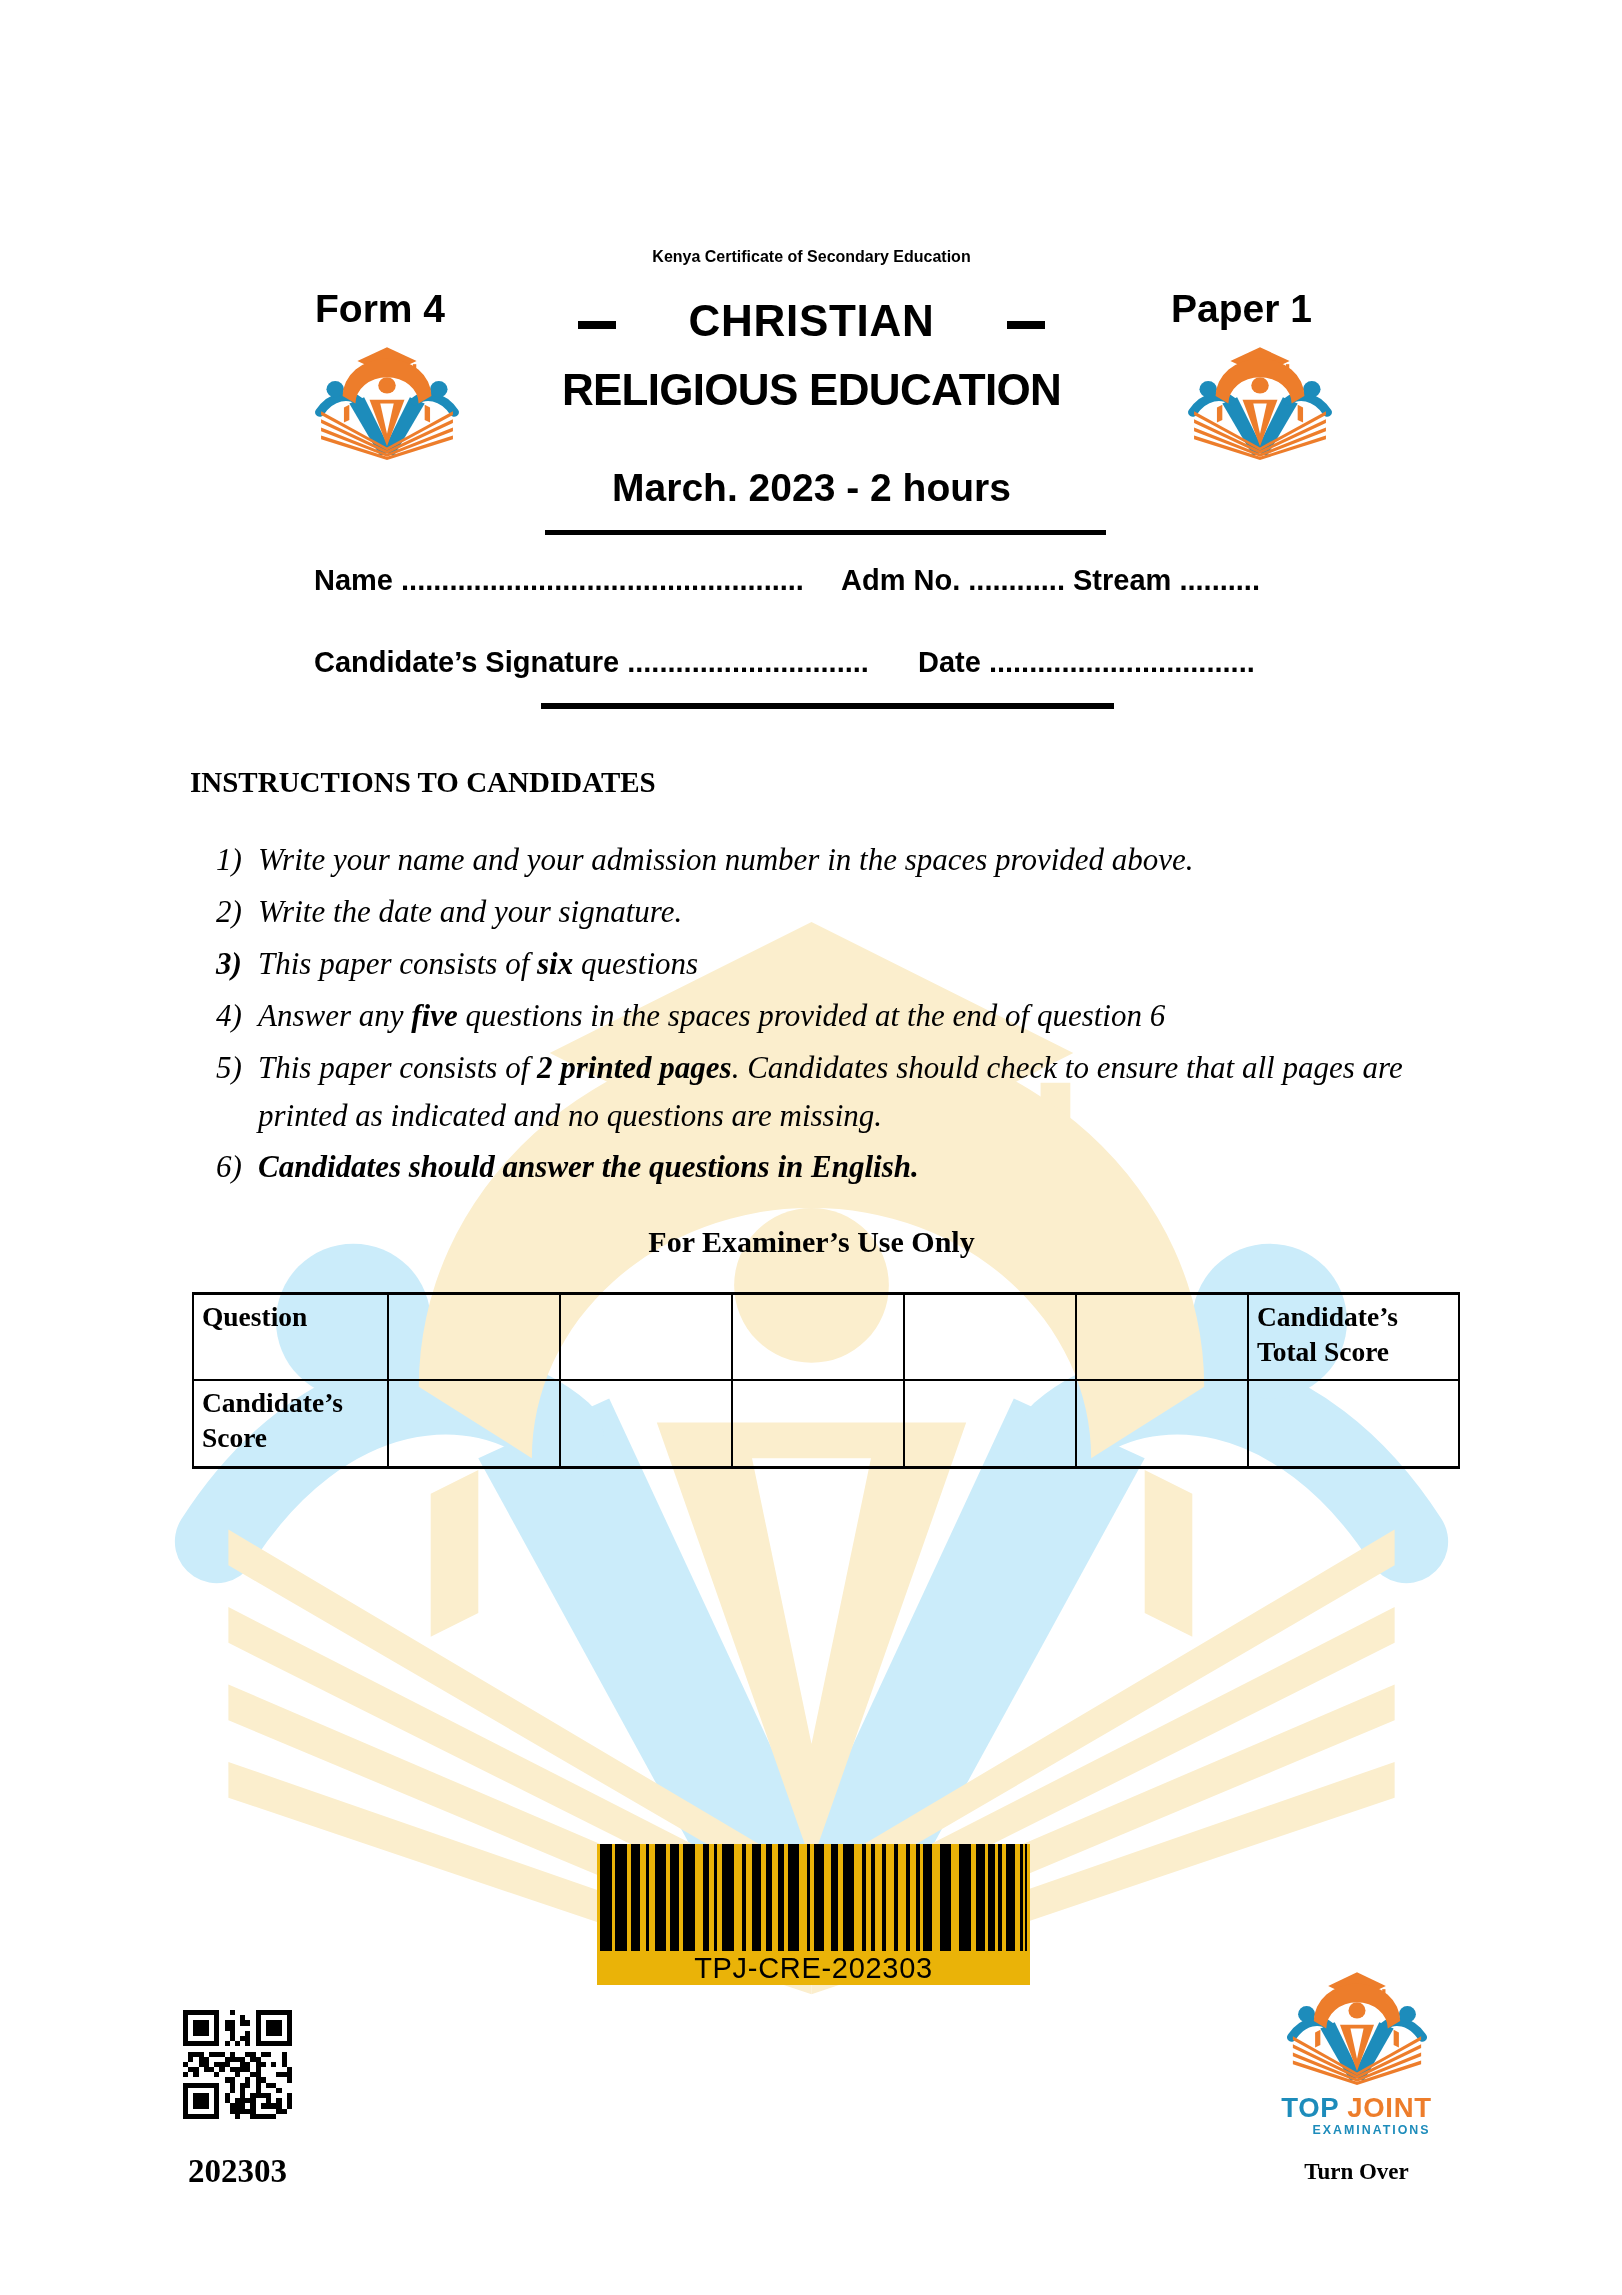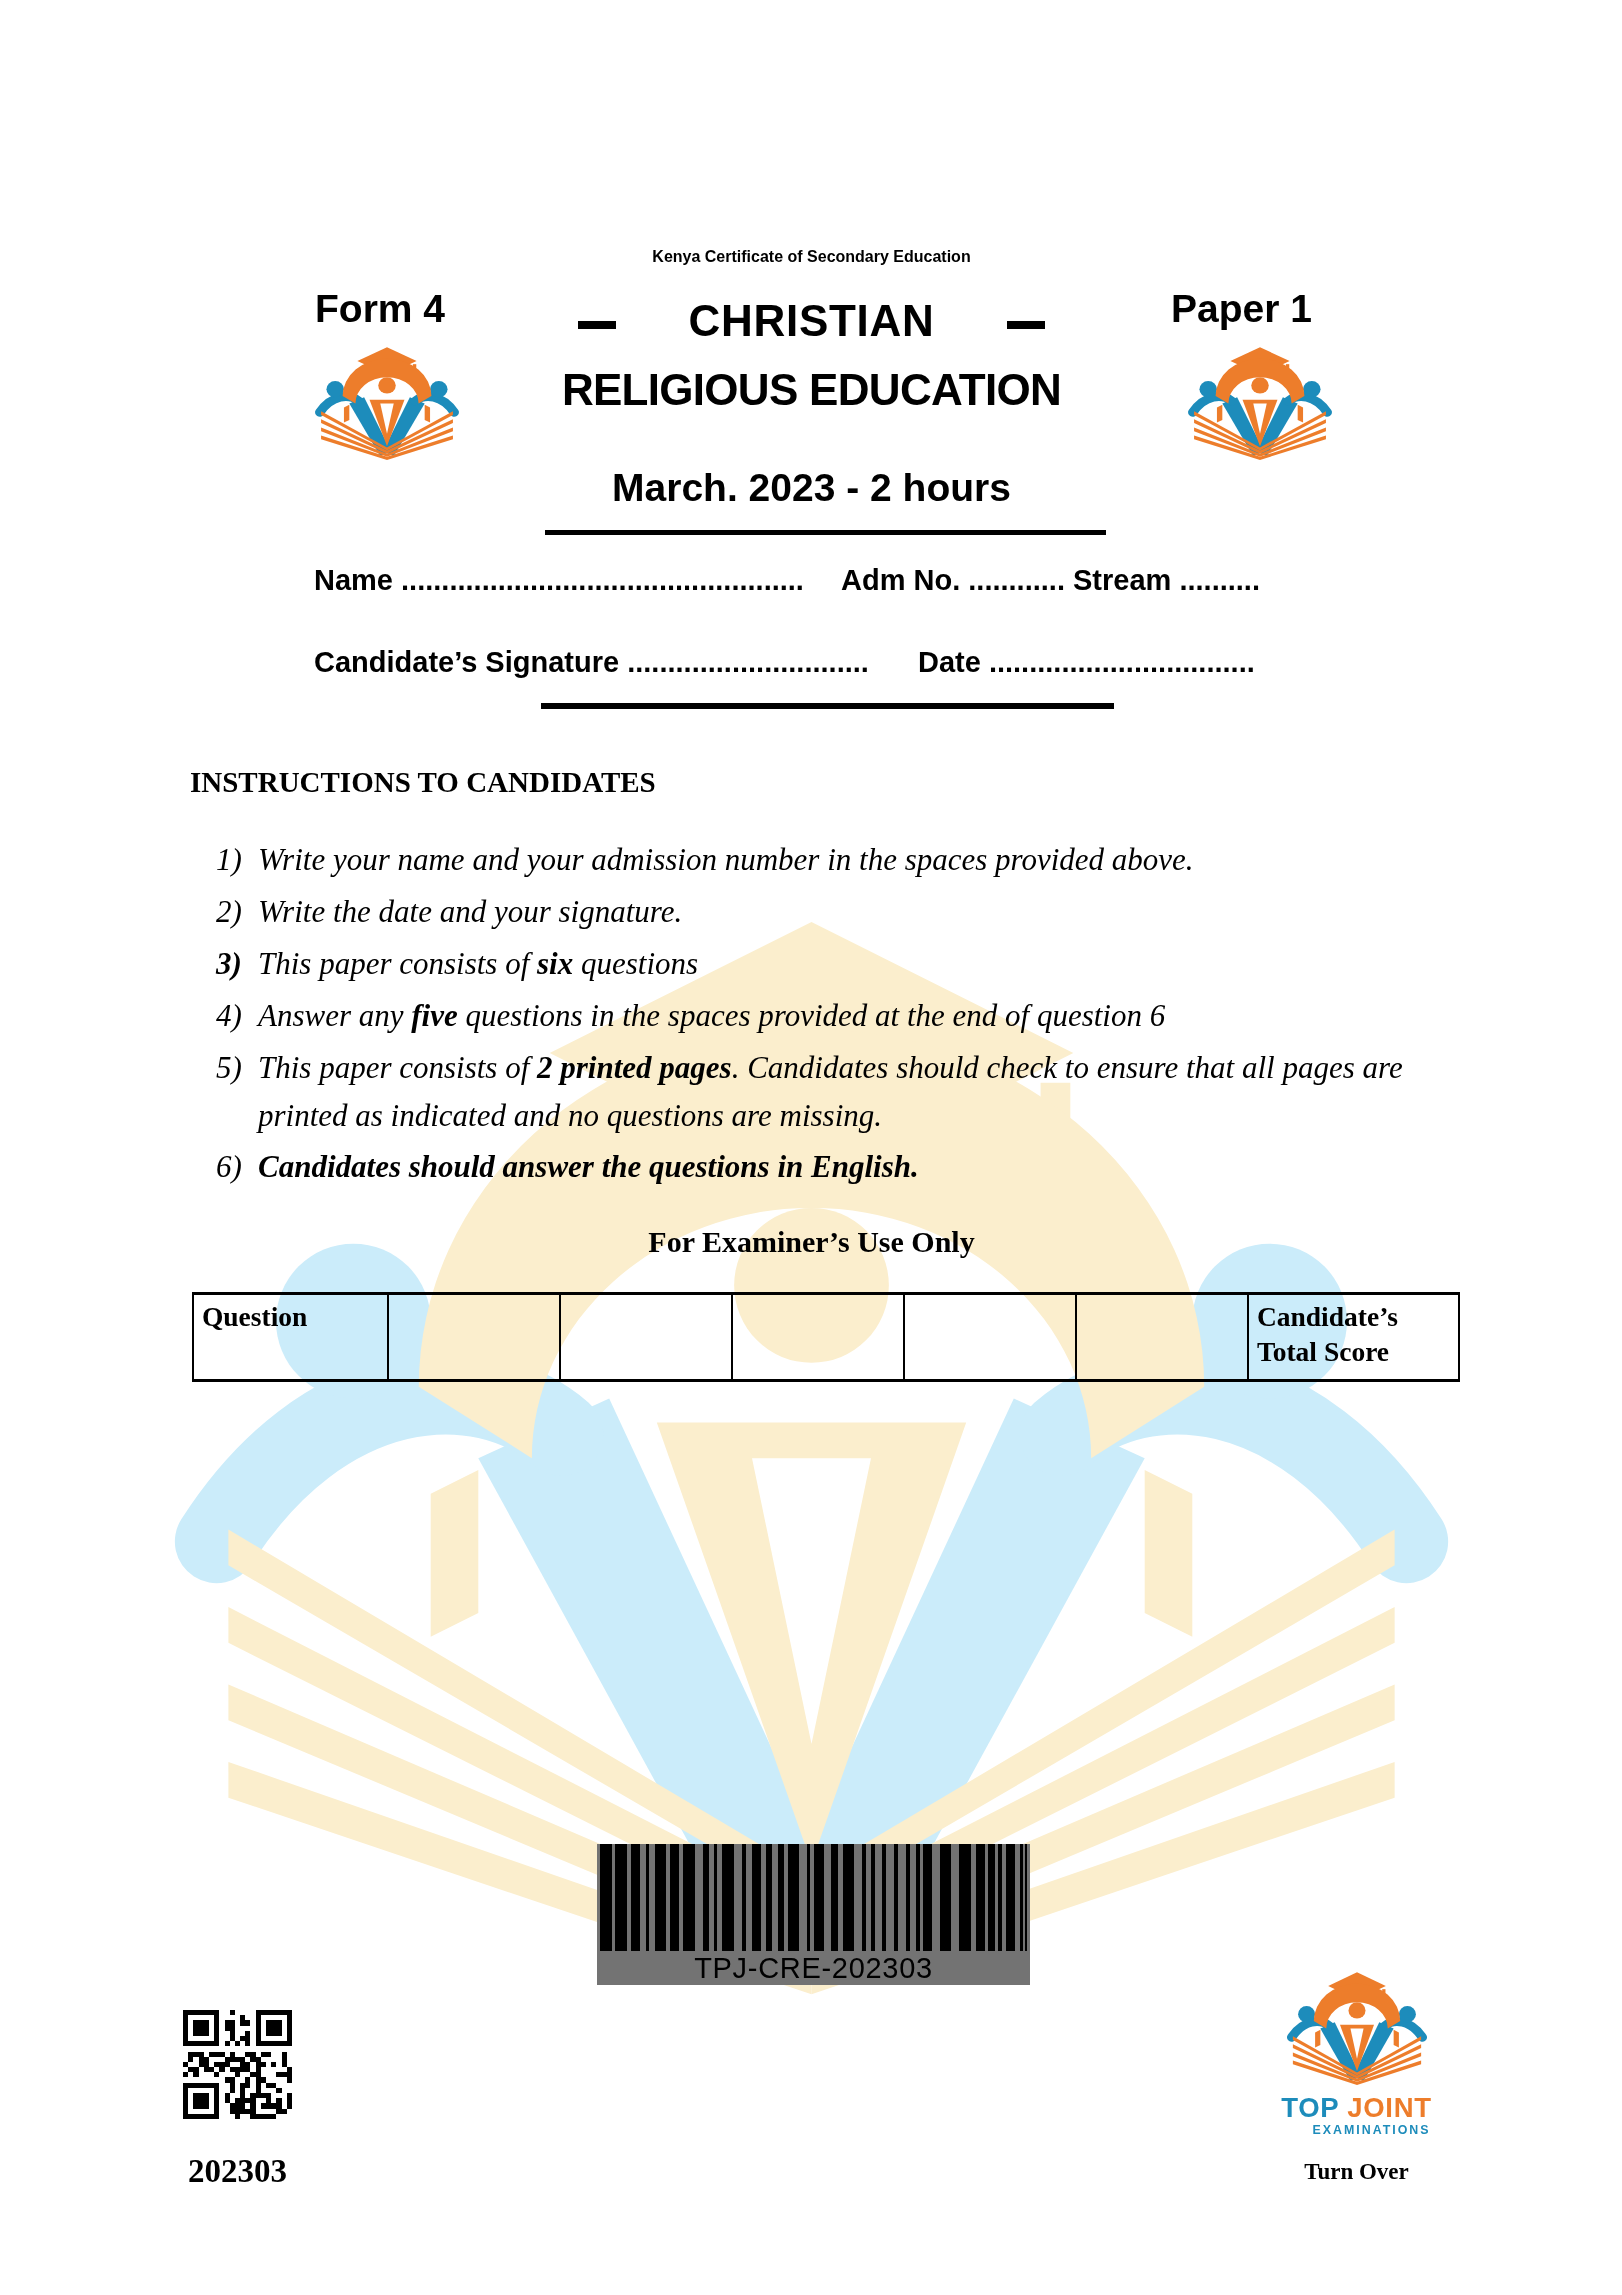--- a/index.html
+++ b/index.html
@@ -41,21 +41,21 @@
   
   .exam-h{top:1225px;font-family:"Liberation Serif",serif;font-weight:700;font-size:30px;}
   .score-table{left:192px;top:1292px;width:1266px;border-collapse:collapse;table-layout:fixed;}
   .score-table td{border:2px solid #000;vertical-align:top;padding:3.9px 7.9px;
       font-family:"Liberation Serif",serif;font-weight:700;font-size:27.5px;line-height:35px;}
   .score-table{border:2.6px solid #000;border-top-width:3.9px;border-bottom-width:3.9px;}
   .score-table tr.r1 td{height:76px;}
   .score-table tr.r2 td{height:77px;}
 
   
-  .barcode-wrap{left:597px;top:1844px;width:433px;background:#737373;text-align:center;}
+  .barcode-wrap{left:597px;top:1844px;width:433px;background:#eab308;text-align:center;}
   .barcode-wrap svg{display:block;margin:0 auto;}
   .barcode-label{font-size:29px;letter-spacing:0.7px;margin-top:1.3px;font-weight:400;}
 
   
   .qr{left:183px;top:2010px;background:#fff;}
   .serial{left:188px;top:2153px;font-family:"Liberation Serif",serif;font-weight:700;font-size:33px;}
   .brgroup{left:1278px;top:1971px;width:157px;text-align:center;}
   .brand{font-size:27.5px;font-weight:700;letter-spacing:0.7px;margin-top:0px;white-space:nowrap;}
   .t-top{color:var(--logo-blue,#1D8CBB);}
   .t-joint{color:var(--logo-orange,#ED7D2B);}
@@ -197,20 +197,29 @@
     </colgroup>
     <tbody>
         <tr class="r1">
       <td>Question</td>
       <td></td>
       <td></td>
       <td></td>
       <td></td>
       <td></td>
       <td>Candidate’s Total Score</td>
+    </tr>
+    <tr class="r2">
+      <td>Candidate’s Score</td>
+      <td></td>
+      <td></td>
+      <td></td>
+      <td></td>
+      <td></td>
+      <td></td>
     </tr>
   </tbody>
     </table>
 
   <div class="barcode-wrap">
     <svg id="barcode-svg" width="429" height="107" viewBox="0 0 655 164" shape-rendering="crispEdges" fill="#000">
         <rect x="0" y="0" width="18" height="164"></rect>
         <rect x="23" y="0" width="18" height="164"></rect>
         <rect x="48" y="0" width="14" height="164"></rect>
         <rect x="71" y="0" width="4" height="164"></rect>

